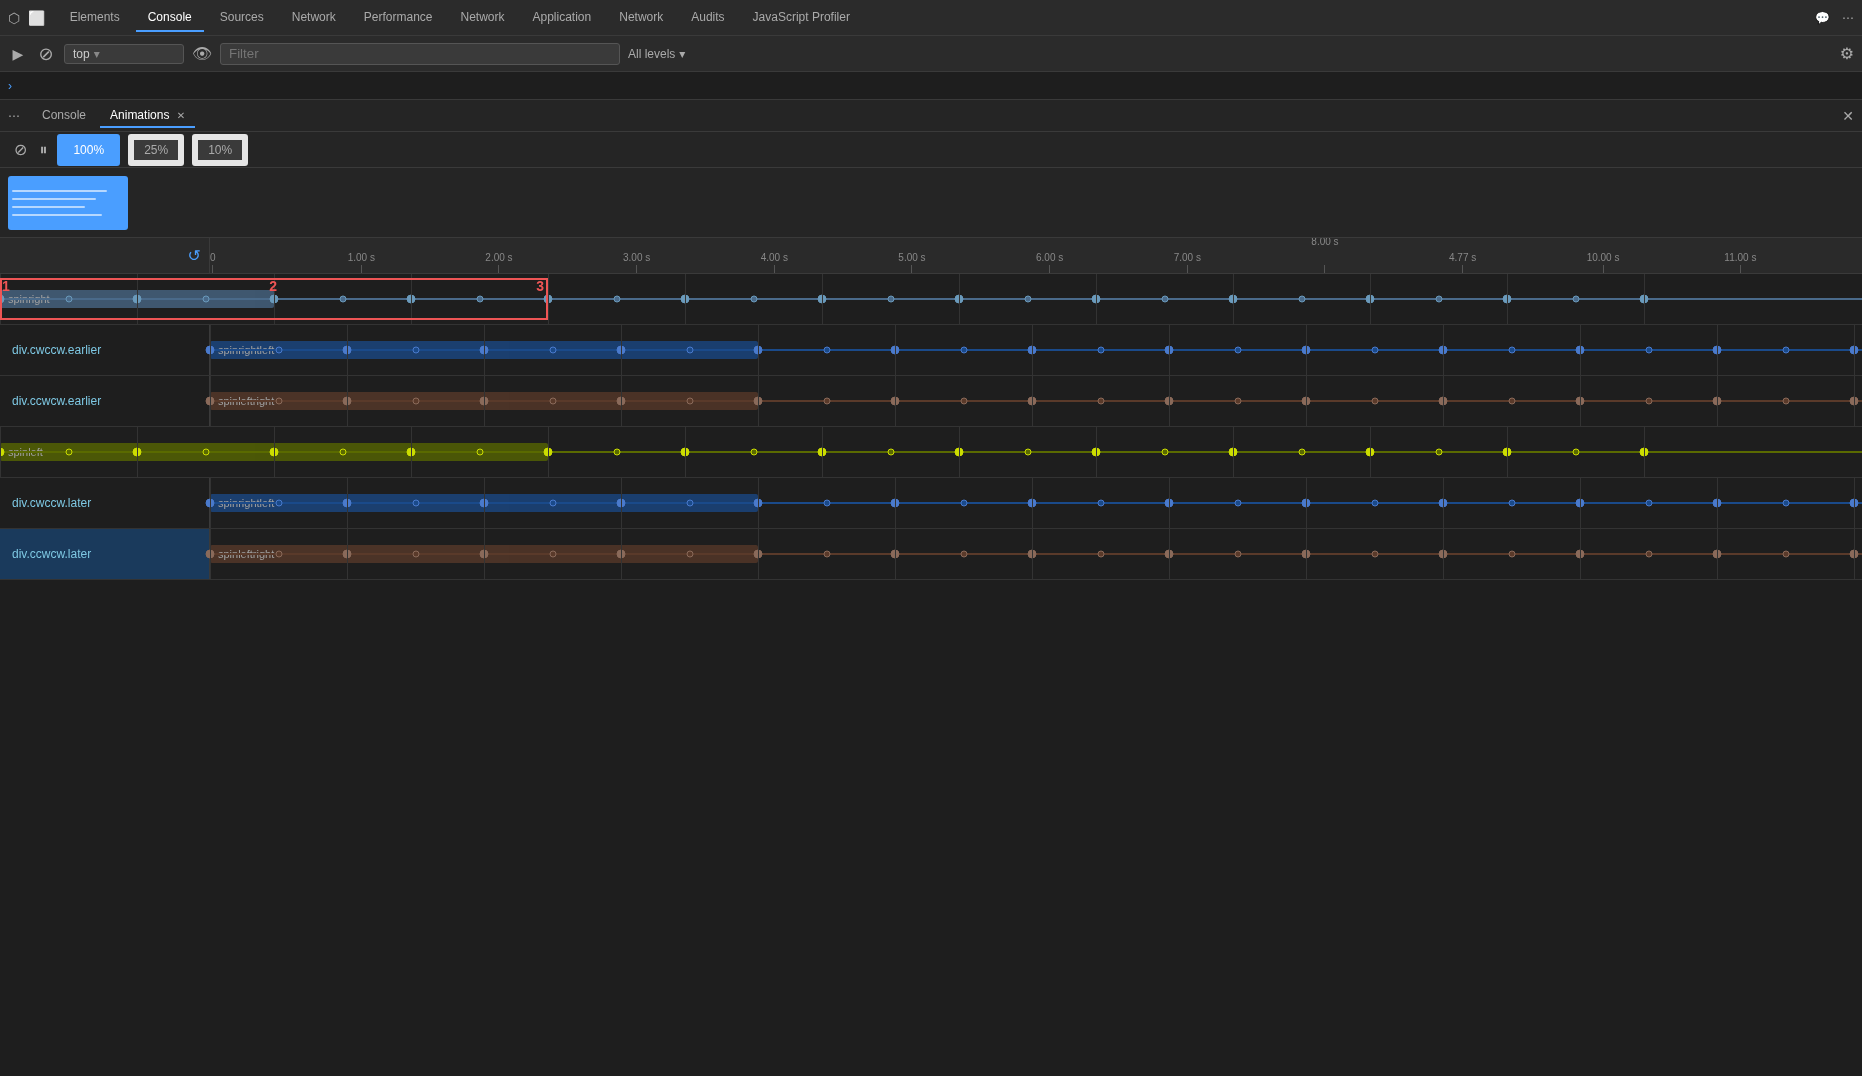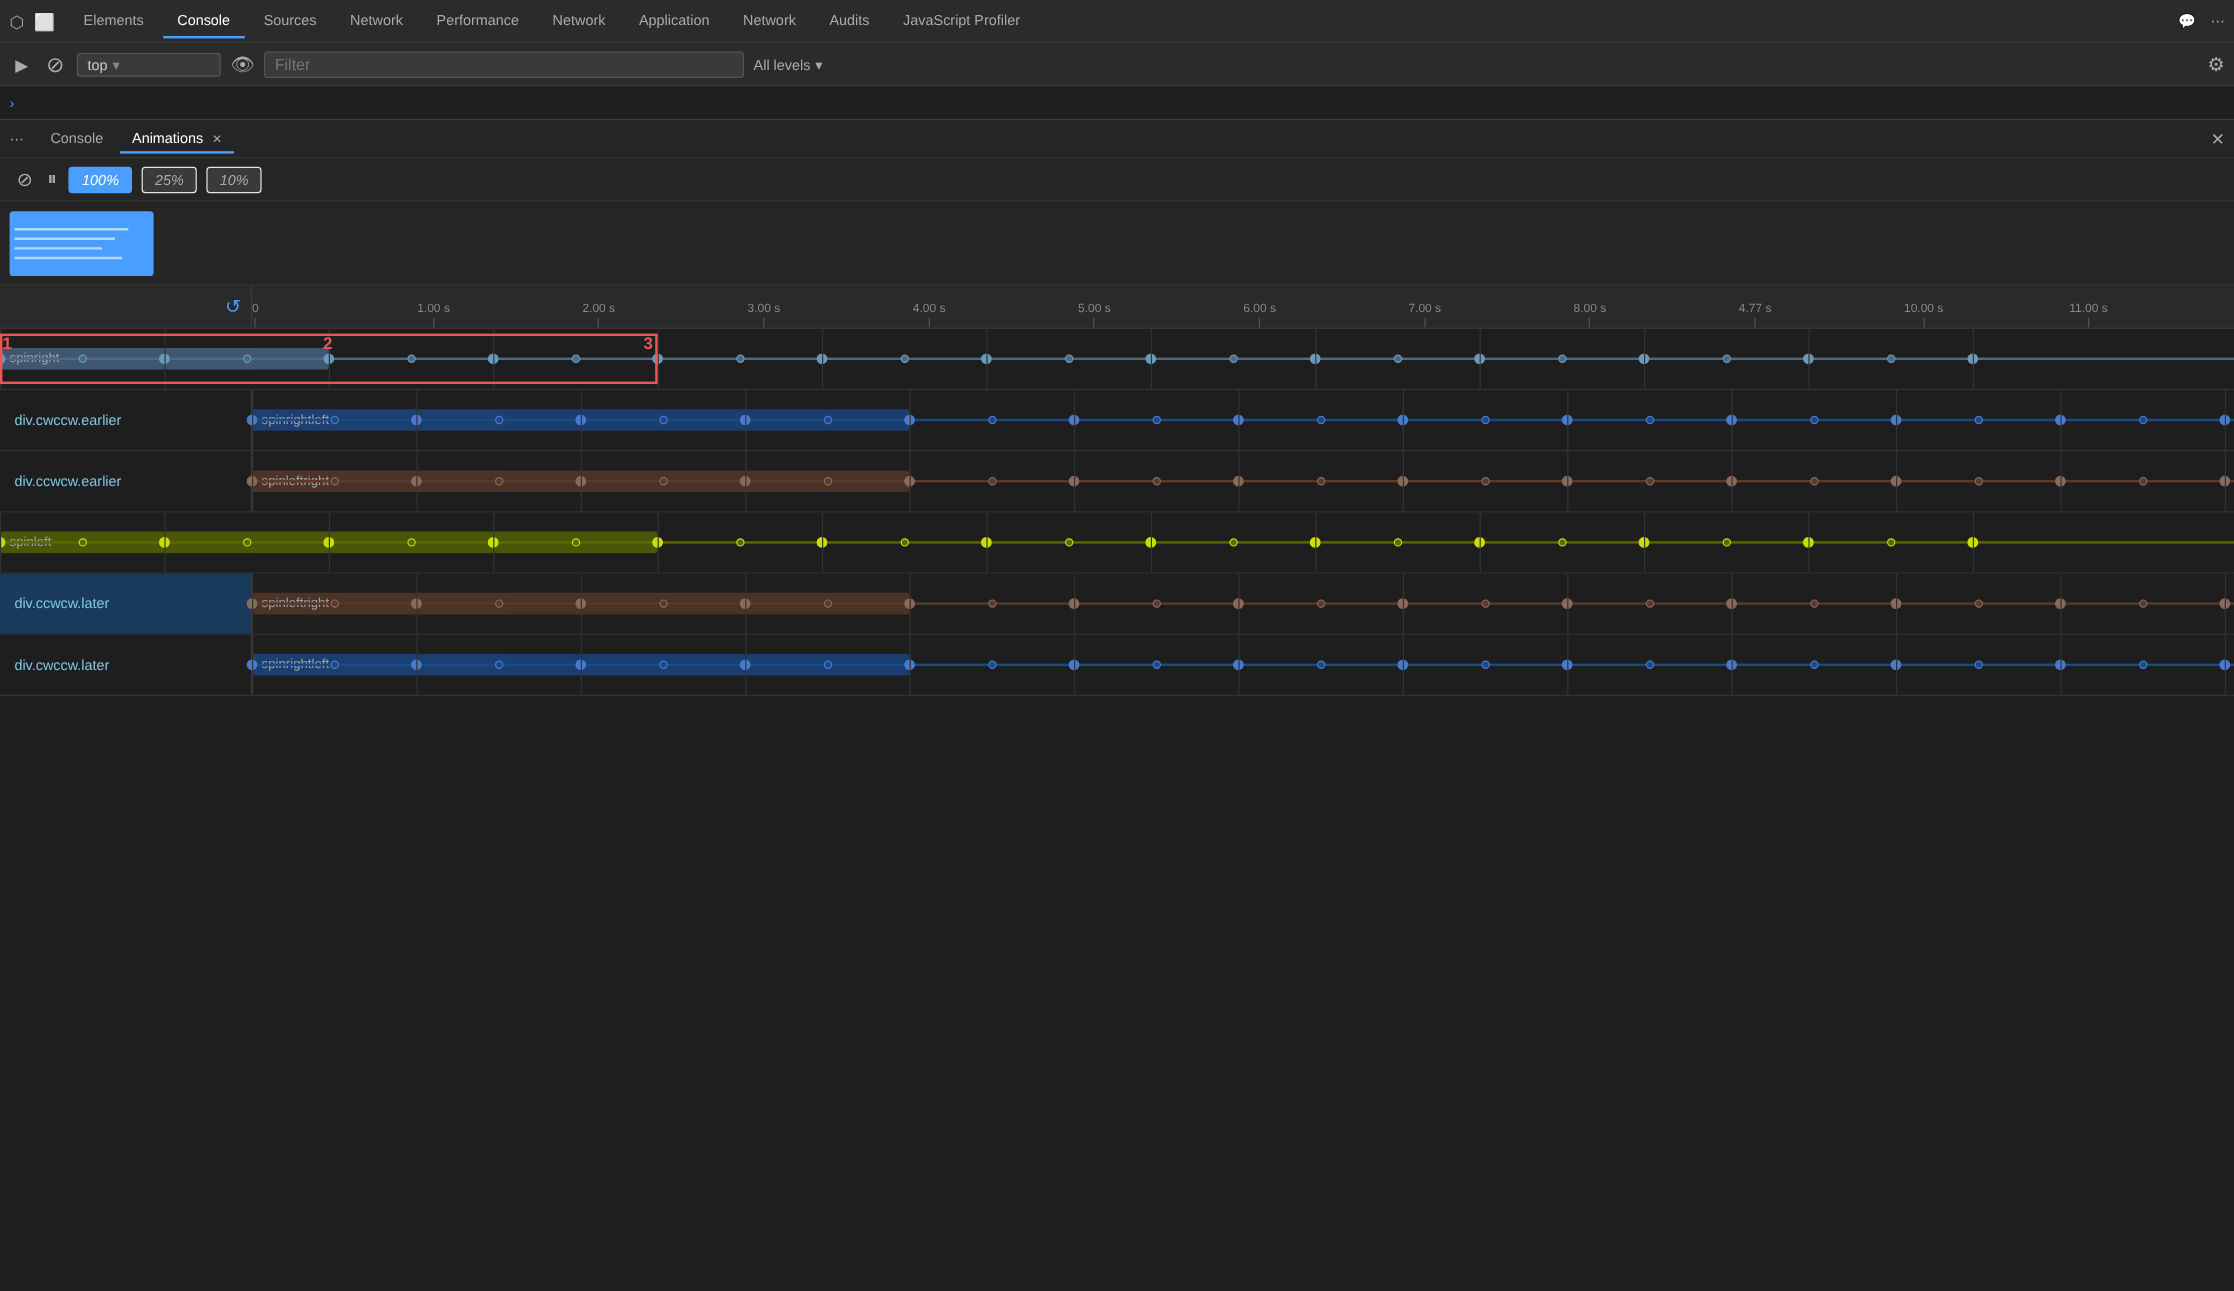--- a/index.html
+++ b/index.html
@@ -67,22 +67,22 @@
     
     .anim-controls {
       display: flex; align-items: center;
       background: #252525; border-bottom: 1px solid #3a3a3a;
       height: 36px; padding: 0 12px; gap: 8px;
     }
     .ctrl-btn {
       background: transparent; border: none; color: #aaa; cursor: pointer; font-size: 16px; padding: 2px;
     }
     .speed-btn {
-      background: #3a3a3a; border: 1px solid #e5e5e5; border-radius: 3px;
-      color: #aaa; cursor: pointer; font-size: 12px; padding: 3px 10px; font-style: italic;
+      background: #3a3a3a; border: 6px solid #e5e5e5; border-radius: 3px;
+      color: #aaa; cursor: pointer; font-size: 12px; padding: 3px 10px;
     }
     .speed-btn.active { background: #4a9eff; border-color: #4a9eff; color: #fff; }
 
     
     .anim-preview {
       background: #252525; border-bottom: 1px solid #3a3a3a;
       height: 70px; padding: 8px; display: flex; align-items: center;
     }
     .preview-box {
       width: 120px; height: 54px;
@@ -244,21 +244,21 @@
         <div class="tick-line"></div>
       </div>
       <div class="tick-mark" style="left: 50%;">
         <span class="tick-label">6.00 s</span>
         <div class="tick-line"></div>
       </div>
       <div class="tick-mark" style="left: 58.3333%;">
         <span class="tick-label">7.00 s</span>
         <div class="tick-line"></div>
       </div>
-      <div class="tick-mark" style="left: 66.6667%;">
+      <div class="tick-mark" style="left: 66.6667%; gap: 16px;">
         <span class="tick-label">8.00 s</span>
         <div class="tick-line"></div>
       </div>
       <div class="tick-mark" style="left: 75%;">
         <span class="tick-label">4.77 s</span>
         <div class="tick-line"></div>
       </div>
       <div class="tick-mark" style="left: 83.3333%;">
         <span class="tick-label">10.00 s</span>
         <div class="tick-line"></div>
@@ -448,20 +448,65 @@
         <div class="v-grid" style="left: 822px; top: 0px; bottom: 0px;"></div>
         <div class="v-grid" style="left: 959px; top: 0px; bottom: 0px;"></div>
         <div class="v-grid" style="left: 1096px; top: 0px; bottom: 0px;"></div>
         <div class="v-grid" style="left: 1233px; top: 0px; bottom: 0px;"></div>
         <div class="v-grid" style="left: 1370px; top: 0px; bottom: 0px;"></div>
         <div class="v-grid" style="left: 1507px; top: 0px; bottom: 0px;"></div>
         <div class="v-grid" style="left: 1644px; top: 0px; bottom: 0px;"></div>
       </div>
     </div>
     <div class="anim-row">
+      <div class="row-label">div.cwccw.later</div>
+      <div class="row-content" style="position: relative; height: 50px;">
+        <div class="anim-bar" style="left: 0px; width: 548px; background: rgb(26, 74, 138); opacity: 0.75;">spinrightleft</div>
+        <div class="keyframe-line" style="background: rgb(26, 74, 138); height: 2px;"></div>
+        <div class="keyframe-dot" style="left: 0px; background: rgb(74, 122, 204); width: 9px; height: 9px; border-color: rgb(74, 122, 204);"></div>
+        <div class="keyframe-dot" style="left: 68.5px; background: rgb(26, 74, 138); width: 7px; height: 7px; border-color: rgb(74, 122, 204);"></div>
+        <div class="keyframe-dot" style="left: 137px; background: rgb(74, 122, 204); width: 9px; height: 9px; border-color: rgb(74, 122, 204);"></div>
+        <div class="keyframe-dot" style="left: 205.5px; background: rgb(26, 74, 138); width: 7px; height: 7px; border-color: rgb(74, 122, 204);"></div>
+        <div class="keyframe-dot" style="left: 274px; background: rgb(74, 122, 204); width: 9px; height: 9px; border-color: rgb(74, 122, 204);"></div>
+        <div class="keyframe-dot" style="left: 342.5px; background: rgb(26, 74, 138); width: 7px; height: 7px; border-color: rgb(74, 122, 204);"></div>
+        <div class="keyframe-dot" style="left: 411px; background: rgb(74, 122, 204); width: 9px; height: 9px; border-color: rgb(74, 122, 204);"></div>
+        <div class="keyframe-dot" style="left: 479.5px; background: rgb(26, 74, 138); width: 7px; height: 7px; border-color: rgb(74, 122, 204);"></div>
+        <div class="keyframe-dot" style="left: 548px; background: rgb(74, 122, 204); width: 9px; height: 9px; border-color: rgb(74, 122, 204);"></div>
+        <div class="keyframe-dot" style="left: 616.5px; background: rgb(26, 74, 138); width: 7px; height: 7px; border-color: rgb(74, 122, 204);"></div>
+        <div class="keyframe-dot" style="left: 685px; background: rgb(74, 122, 204); width: 9px; height: 9px; border-color: rgb(74, 122, 204);"></div>
+        <div class="keyframe-dot" style="left: 753.5px; background: rgb(26, 74, 138); width: 7px; height: 7px; border-color: rgb(74, 122, 204);"></div>
+        <div class="keyframe-dot" style="left: 822px; background: rgb(74, 122, 204); width: 9px; height: 9px; border-color: rgb(74, 122, 204);"></div>
+        <div class="keyframe-dot" style="left: 890.5px; background: rgb(26, 74, 138); width: 7px; height: 7px; border-color: rgb(74, 122, 204);"></div>
+        <div class="keyframe-dot" style="left: 959px; background: rgb(74, 122, 204); width: 9px; height: 9px; border-color: rgb(74, 122, 204);"></div>
+        <div class="keyframe-dot" style="left: 1027.5px; background: rgb(26, 74, 138); width: 7px; height: 7px; border-color: rgb(74, 122, 204);"></div>
+        <div class="keyframe-dot" style="left: 1096px; background: rgb(74, 122, 204); width: 9px; height: 9px; border-color: rgb(74, 122, 204);"></div>
+        <div class="keyframe-dot" style="left: 1164.5px; background: rgb(26, 74, 138); width: 7px; height: 7px; border-color: rgb(74, 122, 204);"></div>
+        <div class="keyframe-dot" style="left: 1233px; background: rgb(74, 122, 204); width: 9px; height: 9px; border-color: rgb(74, 122, 204);"></div>
+        <div class="keyframe-dot" style="left: 1301.5px; background: rgb(26, 74, 138); width: 7px; height: 7px; border-color: rgb(74, 122, 204);"></div>
+        <div class="keyframe-dot" style="left: 1370px; background: rgb(74, 122, 204); width: 9px; height: 9px; border-color: rgb(74, 122, 204);"></div>
+        <div class="keyframe-dot" style="left: 1438.5px; background: rgb(26, 74, 138); width: 7px; height: 7px; border-color: rgb(74, 122, 204);"></div>
+        <div class="keyframe-dot" style="left: 1507px; background: rgb(74, 122, 204); width: 9px; height: 9px; border-color: rgb(74, 122, 204);"></div>
+        <div class="keyframe-dot" style="left: 1575.5px; background: rgb(26, 74, 138); width: 7px; height: 7px; border-color: rgb(74, 122, 204);"></div>
+        <div class="keyframe-dot" style="left: 1644px; background: rgb(74, 122, 204); width: 9px; height: 9px; border-color: rgb(74, 122, 204);"></div>
+        <div class="v-grid" style="left: 0px; top: 0px; bottom: 0px;"></div>
+        <div class="v-grid" style="left: 137px; top: 0px; bottom: 0px;"></div>
+        <div class="v-grid" style="left: 274px; top: 0px; bottom: 0px;"></div>
+        <div class="v-grid" style="left: 411px; top: 0px; bottom: 0px;"></div>
+        <div class="v-grid" style="left: 548px; top: 0px; bottom: 0px;"></div>
+        <div class="v-grid" style="left: 685px; top: 0px; bottom: 0px;"></div>
+        <div class="v-grid" style="left: 822px; top: 0px; bottom: 0px;"></div>
+        <div class="v-grid" style="left: 959px; top: 0px; bottom: 0px;"></div>
+        <div class="v-grid" style="left: 1096px; top: 0px; bottom: 0px;"></div>
+        <div class="v-grid" style="left: 1233px; top: 0px; bottom: 0px;"></div>
+        <div class="v-grid" style="left: 1370px; top: 0px; bottom: 0px;"></div>
+        <div class="v-grid" style="left: 1507px; top: 0px; bottom: 0px;"></div>
+        <div class="v-grid" style="left: 1644px; top: 0px; bottom: 0px;"></div>
+      </div>
+    </div>
+    <div class="anim-row">
       <div class="row-label highlighted">div.ccwcw.later</div>
       <div class="row-content" style="position: relative; height: 50px;">
         <div class="anim-bar" style="left: 0px; width: 548px; background: rgb(90, 58, 42); opacity: 0.75;">spinleftright</div>
         <div class="keyframe-line" style="background: rgb(90, 58, 42); height: 2px;"></div>
         <div class="keyframe-dot" style="left: 0px; background: rgb(138, 106, 90); width: 9px; height: 9px; border-color: rgb(138, 106, 90);"></div>
         <div class="keyframe-dot" style="left: 68.5px; background: rgb(90, 58, 42); width: 7px; height: 7px; border-color: rgb(138, 106, 90);"></div>
         <div class="keyframe-dot" style="left: 137px; background: rgb(138, 106, 90); width: 9px; height: 9px; border-color: rgb(138, 106, 90);"></div>
         <div class="keyframe-dot" style="left: 205.5px; background: rgb(90, 58, 42); width: 7px; height: 7px; border-color: rgb(138, 106, 90);"></div>
         <div class="keyframe-dot" style="left: 274px; background: rgb(138, 106, 90); width: 9px; height: 9px; border-color: rgb(138, 106, 90);"></div>
         <div class="keyframe-dot" style="left: 342.5px; background: rgb(90, 58, 42); width: 7px; height: 7px; border-color: rgb(138, 106, 90);"></div>
@@ -492,58 +537,13 @@
         <div class="v-grid" style="left: 685px; top: 0px; bottom: 0px;"></div>
         <div class="v-grid" style="left: 822px; top: 0px; bottom: 0px;"></div>
         <div class="v-grid" style="left: 959px; top: 0px; bottom: 0px;"></div>
         <div class="v-grid" style="left: 1096px; top: 0px; bottom: 0px;"></div>
         <div class="v-grid" style="left: 1233px; top: 0px; bottom: 0px;"></div>
         <div class="v-grid" style="left: 1370px; top: 0px; bottom: 0px;"></div>
         <div class="v-grid" style="left: 1507px; top: 0px; bottom: 0px;"></div>
         <div class="v-grid" style="left: 1644px; top: 0px; bottom: 0px;"></div>
       </div>
     </div>
-    <div class="anim-row">
-      <div class="row-label">div.cwccw.later</div>
-      <div class="row-content" style="position: relative; height: 50px;">
-        <div class="anim-bar" style="left: 0px; width: 548px; background: rgb(26, 74, 138); opacity: 0.75;">spinrightleft</div>
-        <div class="keyframe-line" style="background: rgb(26, 74, 138); height: 2px;"></div>
-        <div class="keyframe-dot" style="left: 0px; background: rgb(74, 122, 204); width: 9px; height: 9px; border-color: rgb(74, 122, 204);"></div>
-        <div class="keyframe-dot" style="left: 68.5px; background: rgb(26, 74, 138); width: 7px; height: 7px; border-color: rgb(74, 122, 204);"></div>
-        <div class="keyframe-dot" style="left: 137px; background: rgb(74, 122, 204); width: 9px; height: 9px; border-color: rgb(74, 122, 204);"></div>
-        <div class="keyframe-dot" style="left: 205.5px; background: rgb(26, 74, 138); width: 7px; height: 7px; border-color: rgb(74, 122, 204);"></div>
-        <div class="keyframe-dot" style="left: 274px; background: rgb(74, 122, 204); width: 9px; height: 9px; border-color: rgb(74, 122, 204);"></div>
-        <div class="keyframe-dot" style="left: 342.5px; background: rgb(26, 74, 138); width: 7px; height: 7px; border-color: rgb(74, 122, 204);"></div>
-        <div class="keyframe-dot" style="left: 411px; background: rgb(74, 122, 204); width: 9px; height: 9px; border-color: rgb(74, 122, 204);"></div>
-        <div class="keyframe-dot" style="left: 479.5px; background: rgb(26, 74, 138); width: 7px; height: 7px; border-color: rgb(74, 122, 204);"></div>
-        <div class="keyframe-dot" style="left: 548px; background: rgb(74, 122, 204); width: 9px; height: 9px; border-color: rgb(74, 122, 204);"></div>
-        <div class="keyframe-dot" style="left: 616.5px; background: rgb(26, 74, 138); width: 7px; height: 7px; border-color: rgb(74, 122, 204);"></div>
-        <div class="keyframe-dot" style="left: 685px; background: rgb(74, 122, 204); width: 9px; height: 9px; border-color: rgb(74, 122, 204);"></div>
-        <div class="keyframe-dot" style="left: 753.5px; background: rgb(26, 74, 138); width: 7px; height: 7px; border-color: rgb(74, 122, 204);"></div>
-        <div class="keyframe-dot" style="left: 822px; background: rgb(74, 122, 204); width: 9px; height: 9px; border-color: rgb(74, 122, 204);"></div>
-        <div class="keyframe-dot" style="left: 890.5px; background: rgb(26, 74, 138); width: 7px; height: 7px; border-color: rgb(74, 122, 204);"></div>
-        <div class="keyframe-dot" style="left: 959px; background: rgb(74, 122, 204); width: 9px; height: 9px; border-color: rgb(74, 122, 204);"></div>
-        <div class="keyframe-dot" style="left: 1027.5px; background: rgb(26, 74, 138); width: 7px; height: 7px; border-color: rgb(74, 122, 204);"></div>
-        <div class="keyframe-dot" style="left: 1096px; background: rgb(74, 122, 204); width: 9px; height: 9px; border-color: rgb(74, 122, 204);"></div>
-        <div class="keyframe-dot" style="left: 1164.5px; background: rgb(26, 74, 138); width: 7px; height: 7px; border-color: rgb(74, 122, 204);"></div>
-        <div class="keyframe-dot" style="left: 1233px; background: rgb(74, 122, 204); width: 9px; height: 9px; border-color: rgb(74, 122, 204);"></div>
-        <div class="keyframe-dot" style="left: 1301.5px; background: rgb(26, 74, 138); width: 7px; height: 7px; border-color: rgb(74, 122, 204);"></div>
-        <div class="keyframe-dot" style="left: 1370px; background: rgb(74, 122, 204); width: 9px; height: 9px; border-color: rgb(74, 122, 204);"></div>
-        <div class="keyframe-dot" style="left: 1438.5px; background: rgb(26, 74, 138); width: 7px; height: 7px; border-color: rgb(74, 122, 204);"></div>
-        <div class="keyframe-dot" style="left: 1507px; background: rgb(74, 122, 204); width: 9px; height: 9px; border-color: rgb(74, 122, 204);"></div>
-        <div class="keyframe-dot" style="left: 1575.5px; background: rgb(26, 74, 138); width: 7px; height: 7px; border-color: rgb(74, 122, 204);"></div>
-        <div class="keyframe-dot" style="left: 1644px; background: rgb(74, 122, 204); width: 9px; height: 9px; border-color: rgb(74, 122, 204);"></div>
-        <div class="v-grid" style="left: 0px; top: 0px; bottom: 0px;"></div>
-        <div class="v-grid" style="left: 137px; top: 0px; bottom: 0px;"></div>
-        <div class="v-grid" style="left: 274px; top: 0px; bottom: 0px;"></div>
-        <div class="v-grid" style="left: 411px; top: 0px; bottom: 0px;"></div>
-        <div class="v-grid" style="left: 548px; top: 0px; bottom: 0px;"></div>
-        <div class="v-grid" style="left: 685px; top: 0px; bottom: 0px;"></div>
-        <div class="v-grid" style="left: 822px; top: 0px; bottom: 0px;"></div>
-        <div class="v-grid" style="left: 959px; top: 0px; bottom: 0px;"></div>
-        <div class="v-grid" style="left: 1096px; top: 0px; bottom: 0px;"></div>
-        <div class="v-grid" style="left: 1233px; top: 0px; bottom: 0px;"></div>
-        <div class="v-grid" style="left: 1370px; top: 0px; bottom: 0px;"></div>
-        <div class="v-grid" style="left: 1507px; top: 0px; bottom: 0px;"></div>
-        <div class="v-grid" style="left: 1644px; top: 0px; bottom: 0px;"></div>
-      </div>
-    </div>
   </div>
 
 </body></html>

